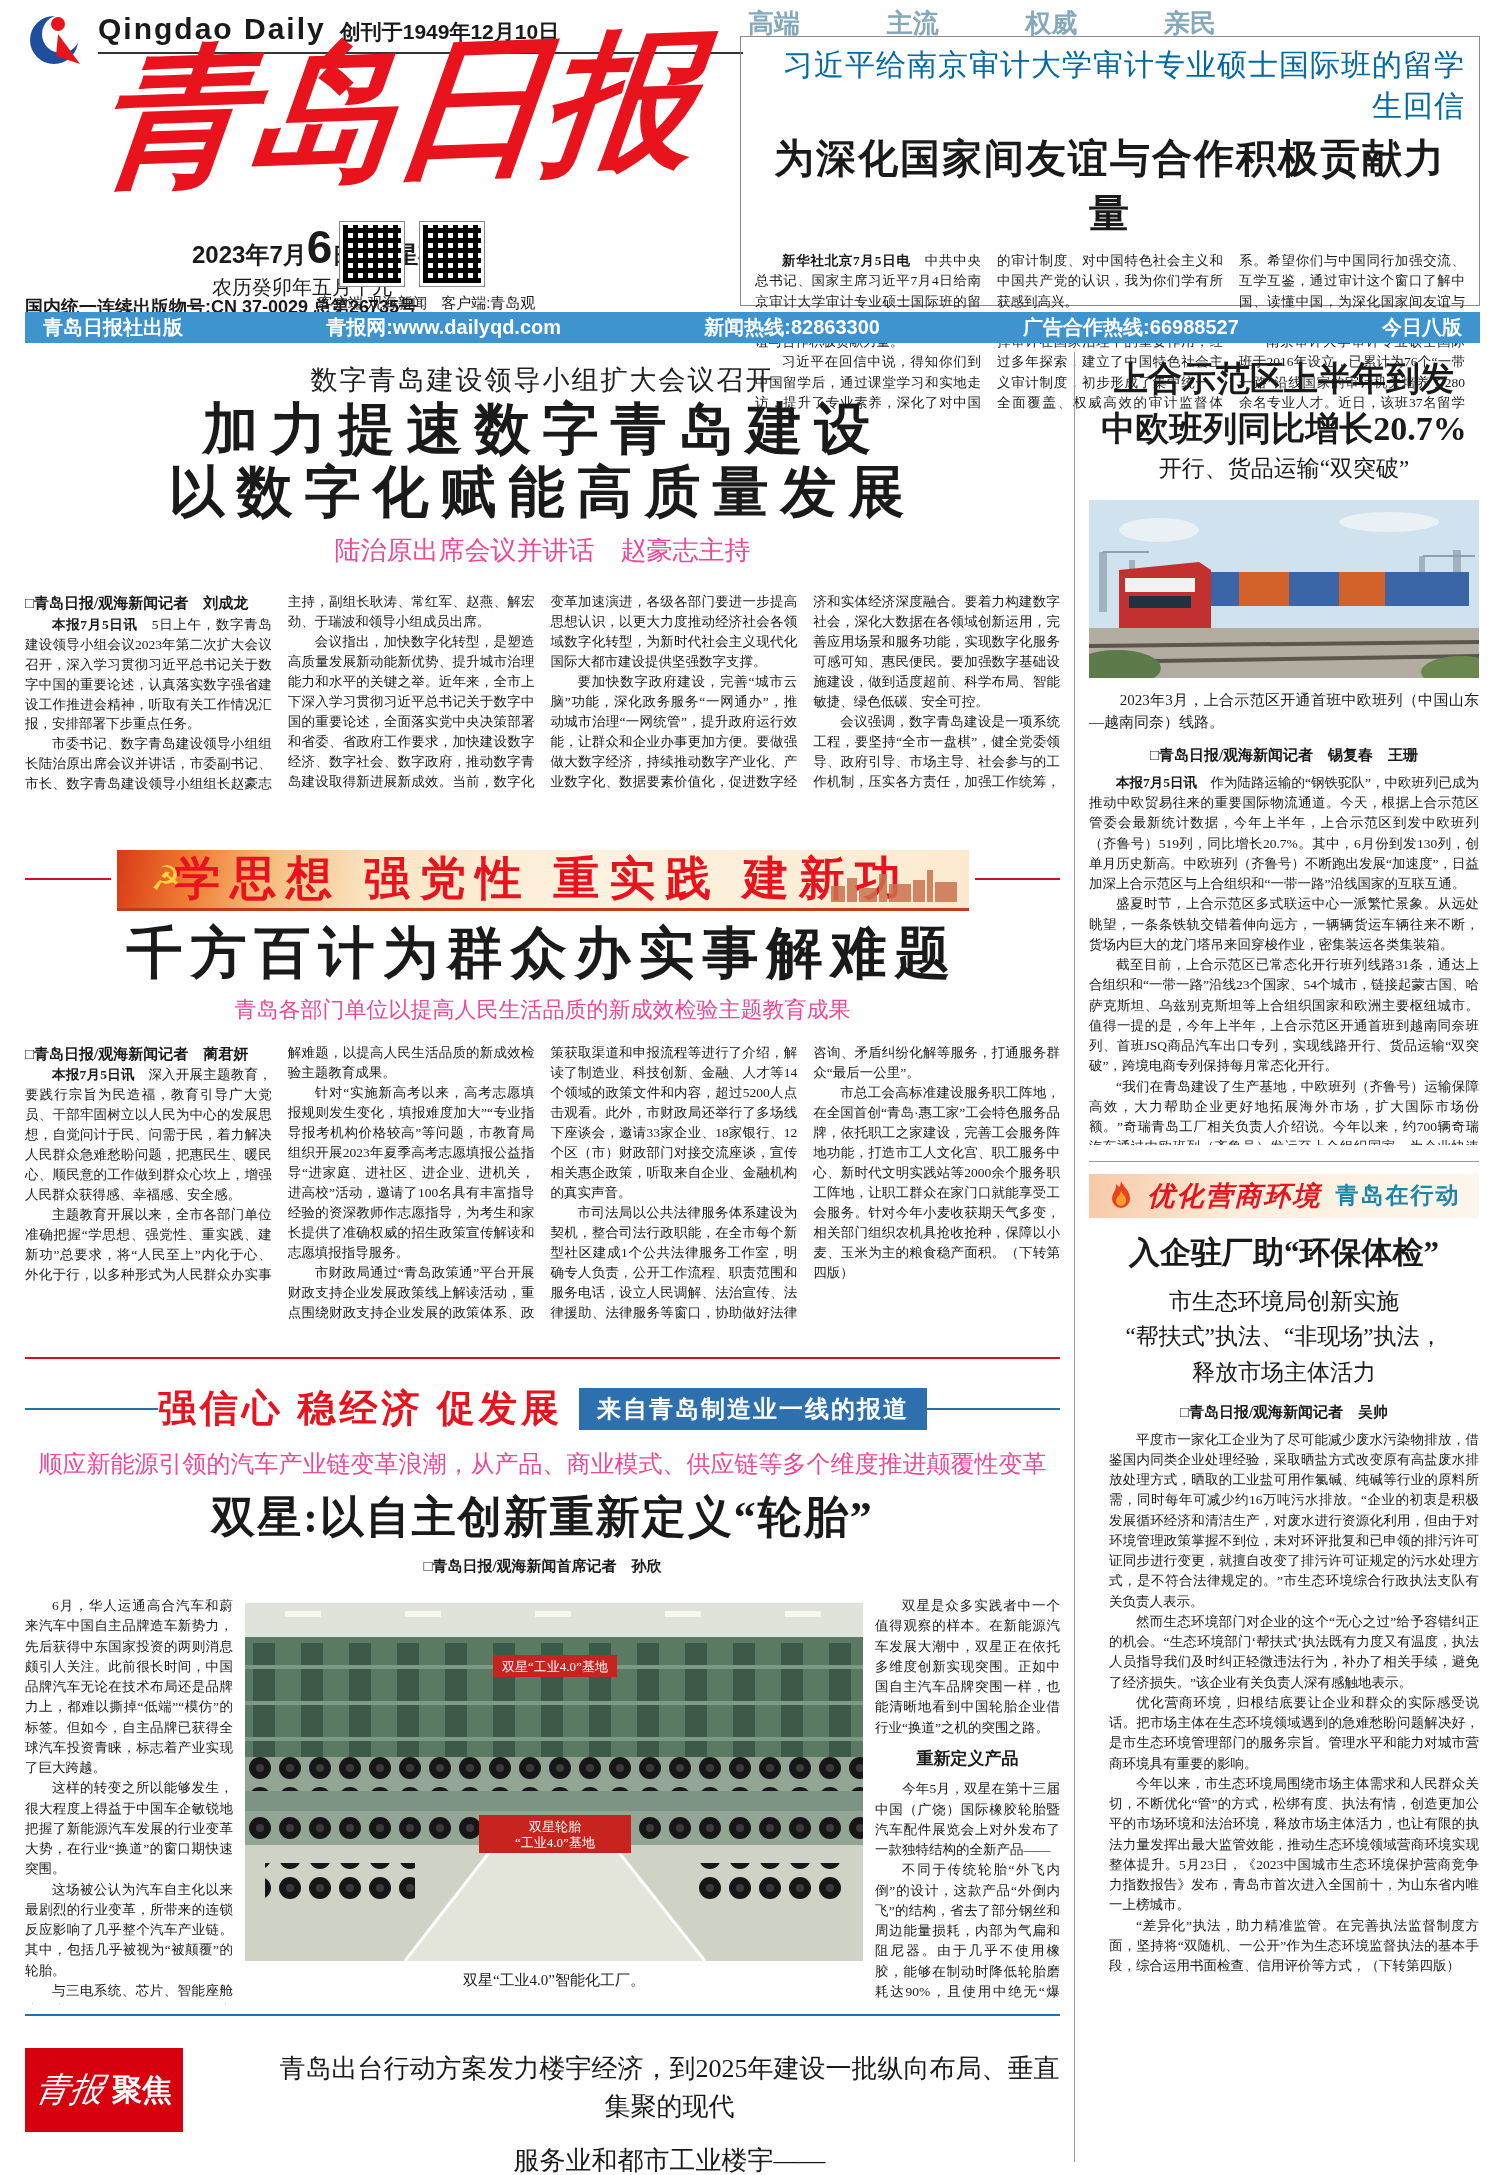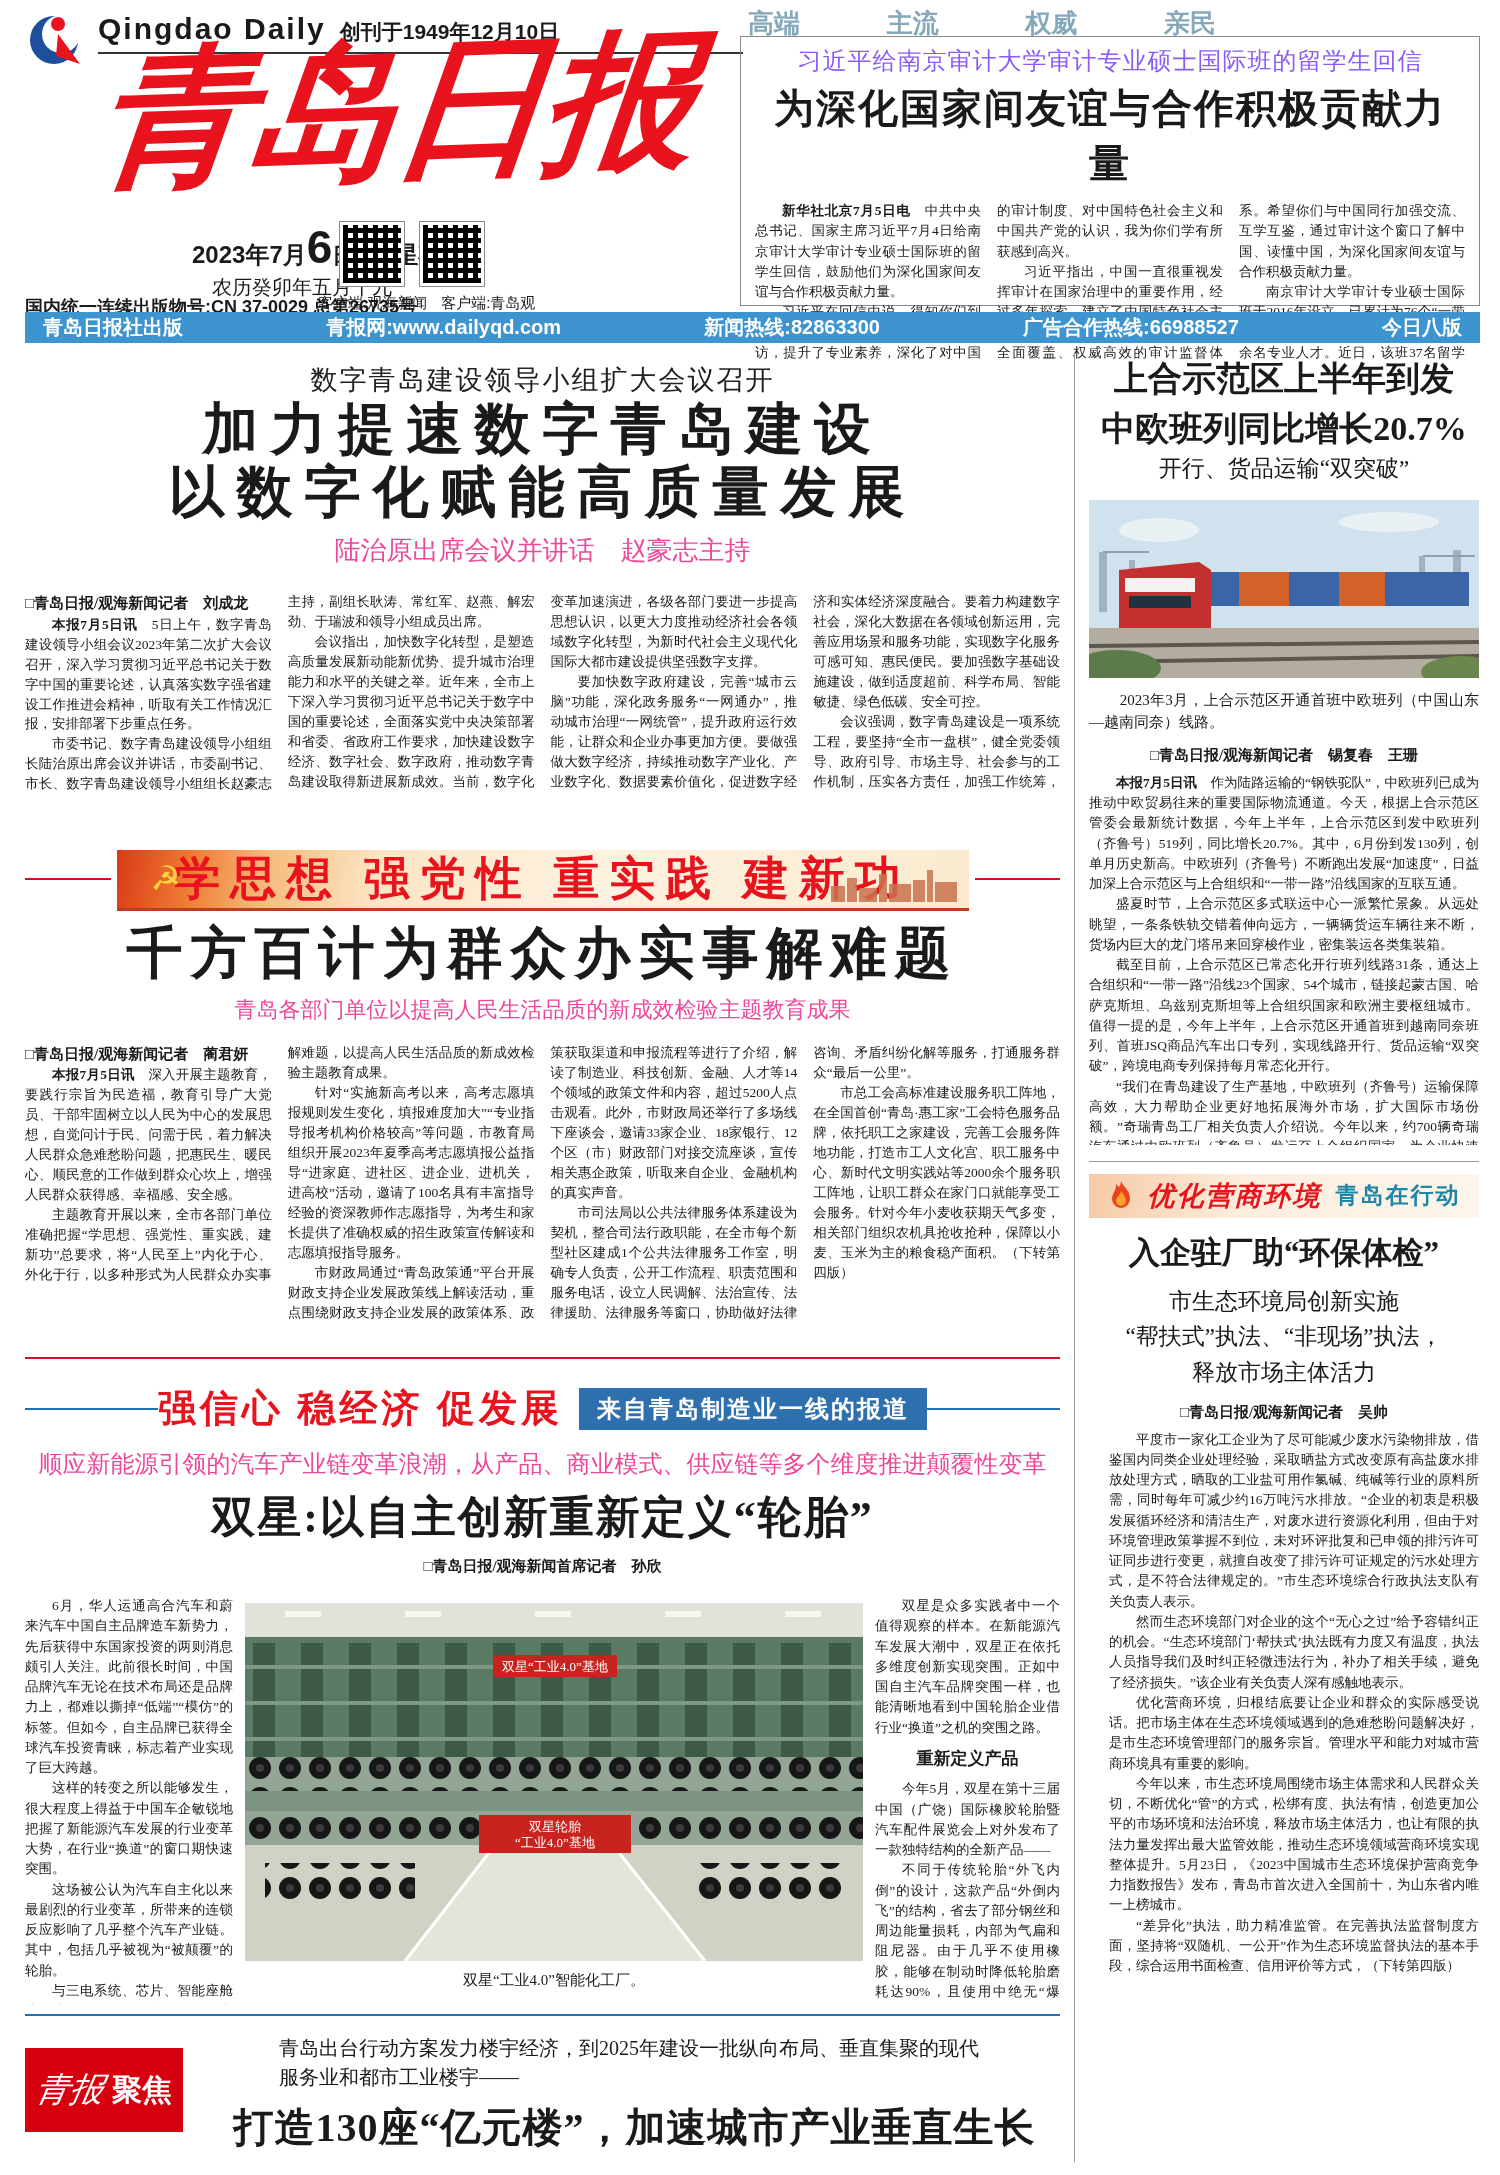--- a/index.html
+++ b/index.html
@@ -17,21 +17,21 @@
   .date-main { font-size:24px; } .date-big { font-size:46px; line-height:1; } .date-suffix { font-size:22px; }
   .weekday { font-size:24px; margin-left:40px; font-family:"Liberation Sans",sans-serif; font-weight:bold; }
   .lunar { position:absolute; left:212px; top:274px; font-size:20px; }
   .issue { position:absolute; left:25px; top:295px; font-size:18px; font-family:"Liberation Sans",sans-serif; font-weight:bold; }
   .qr-wrap { position:absolute; left:340px; top:222px; display:flex; gap:16px; }
   .qr { width:64px; height:64px; border:3px solid #fff; outline:1px solid #888;
         background-image:repeating-linear-gradient(0deg,#000 0 5px,transparent 5px 10px),repeating-linear-gradient(90deg,#000 0 5px,#fff 5px 10px); }
   .qr-captions { position:absolute; left:318px; top:294px; display:flex; gap:14px; font-size:15px; font-family:"Liberation Sans",sans-serif; }
   .slogan { position:absolute; left:748px; top:6px; width:468px; display:flex; justify-content:space-between; font-size:26px; color:#85a9ba; font-family:"Liberation Sans",sans-serif; font-weight:bold; }
   .letter-box { position:absolute; left:740px; top:36px; width:740px; height:270px; border:1px solid #8a8a8a; padding:8px 14px 6px; }
-  .letter-kicker { text-align:center; font-size:24px; letter-spacing:1px; color:#8b5cf6; font-family:"Liberation Sans",sans-serif; }
+  .letter-kicker { text-align:right; font-size:30px; letter-spacing:1px; color:#0369a1; font-family:"Liberation Sans",sans-serif; }
   .letter-headline { text-align:center; font-size:40px; font-weight:900; letter-spacing:2px; margin-top:4px; }
   .letter-body { margin-top:10px; height:168px; overflow:hidden; column-count:3; column-gap:16px; font-size:13.5px; line-height:1.5; text-align:justify; }
   .letter-body p, .news-body p, .flow p { text-indent:2em; }
   .lead { font-weight:bold; }
 
   
   .bluebar { position:absolute; left:25px; top:312px; width:1455px; height:31px; background:#3d94cf; color:#fff; display:flex; align-items:center; justify-content:space-between; padding:0 18px; font-family:"Liberation Sans",sans-serif; font-weight:bold; font-size:20px; }
 
   
   .content { position:absolute; left:25px; top:352px; width:1455px; display:grid; grid-template-columns:1035px 1px 390px; column-gap:14px; }
@@ -73,21 +73,21 @@
   .star-sub { text-align:center; font-weight:900; font-size:17px; text-indent:0 !important; margin:8px 0; }
   .photo-col { width:618px; }
   .photo-caption { text-align:center; font-size:15px; margin-top:6px; }
   .sec-rule-blue { border-top:2px solid #2470ae; margin-top:10px; }
 
   .focusD { display:flex; align-items:flex-start; margin-top:18px; }
   .focus-logo { width:158px; height:84px; background:#d7000f; color:#fff; display:flex; align-items:center; justify-content:center; gap:8px; margin-top:14px; }
   .focus-logo .f1 { font-style:italic; font-size:34px; transform:skewX(-10deg); }
   .focus-logo .f2 { font-size:30px; font-weight:900; }
   .focus-text { flex:1; margin-left:26px; text-align:center; }
-  .focus-kicker { font-size:20px; text-align:left; padding-left:70px; line-height:1.45; }
+  .focus-kicker { font-size:26px; text-align:center; padding-left:70px; line-height:1.45;margin-top:16px; }
   .focus-h { font-size:40px; font-weight:900; letter-spacing:1px; margin-top:8px; }
 
   
   .rc { font-size:13.5px; }
   .sco-h { text-align:center; font-size:34px; font-weight:900; line-height:1.35; margin-top:4px; }
   .sco-deck { text-align:center; font-size:23px; line-height:1.5; margin-top:10px; }
   .rc .caption { font-size:15px; line-height:1.45; margin-top:8px; text-align:justify; }
   .rc .byline-c { text-align:center; font-weight:bold; font-size:15px; margin-top:12px; }
   .flow { text-align:justify; line-height:1.5; margin-top:8px; overflow:hidden; }
   .sco-flow { height:372px; }

